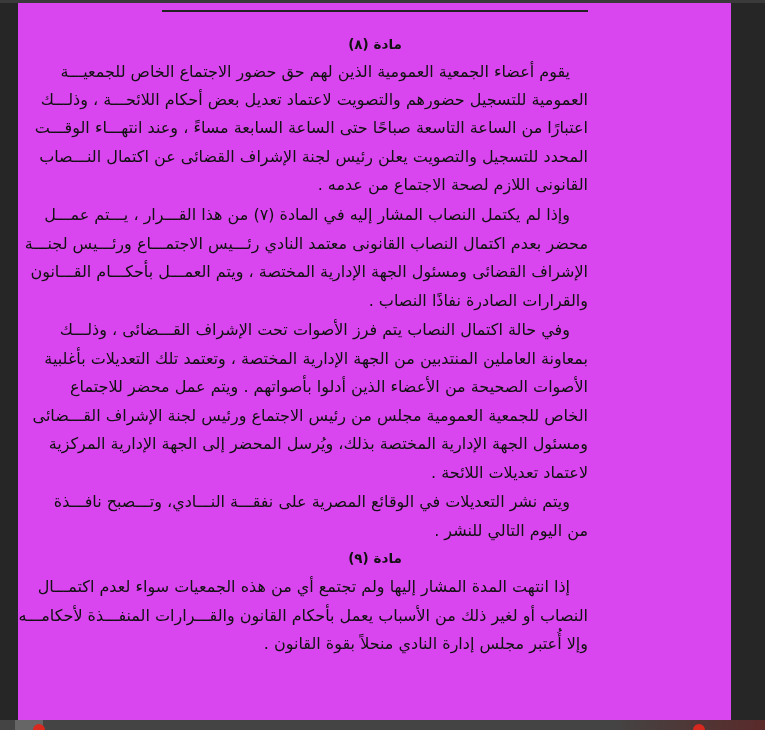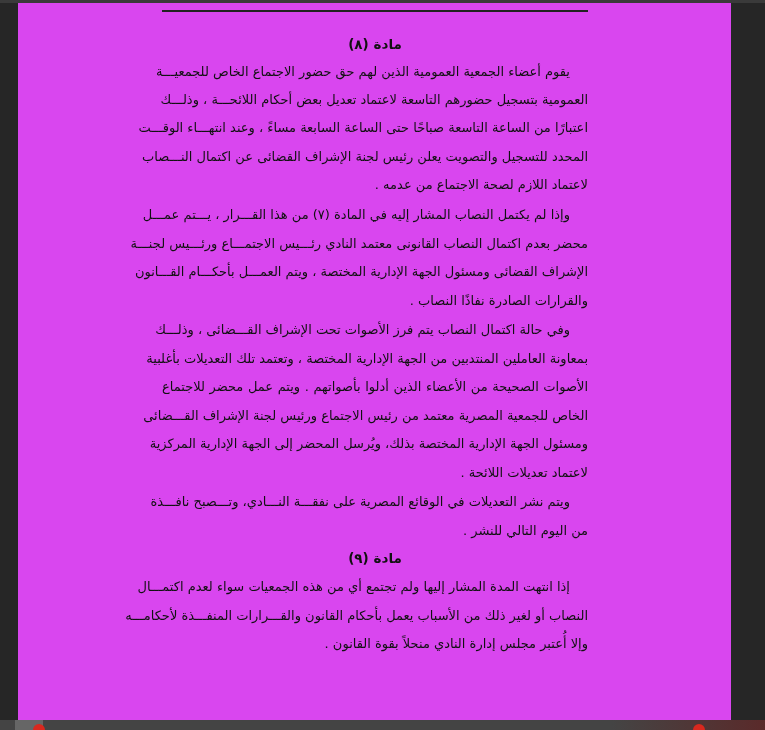--- a/index.html
+++ b/index.html
@@ -20,21 +20,21 @@
     position: absolute; left: 144px; top: 0; width: 426px;
     direction: rtl; color: #111;
     font-family: "DejaVu Sans", sans-serif;
   }
   .heading {
     position: absolute; left: 0; width: 426px; text-align: center;
     font-weight: bold; font-size: 13.5px; line-height: 20px;
   }
   .line {
     position: absolute; left: 0; width: 426px;
-    font-size: 13px; line-height: 20px; white-space: nowrap;
+    font-size: 16px; line-height: 20px; white-space: nowrap;
     text-align: justify; text-align-last: justify;
   }
   .line.indent { padding-right: 18px; width: 408px; }
   .line.last { text-align-last: right; }
   .bottom-bar {
     position: absolute; left: 0; top: 720px; width: 765px; height: 10px;
     background: linear-gradient(to right, #444 0%, #444 80%, #5a2a2a 100%);
   }
   .bottom-seg { position: absolute; left: 15px; top: 720px; width: 28px; height: 10px; background: #666; }
   .dot { position: absolute; width: 12px; height: 12px; border-radius: 50%; background: #d9281e; }
@@ -44,34 +44,34 @@
 
 <div class="top-strip"></div>
 
 <div class="page">
   <div class="rule"></div>
   <div class="content">
 
     <div class="heading" style="top:31px">مادة (٨)</div>
 
     <div class="line indent" style="top:59px">يقوم أعضاء الجمعية العمومية الذين لهم حق حضور الاجتماع الخاص للجمعيـــة</div>
-    <div class="line" style="top:87px">العمومية بتسجيل حضورهم التاسعة لاعتماد تعديل بعض أحكام اللائحـــة ، وذلـــك</div>
+    <div class="line" style="top:87px">العمومية للتسجيل حضورهم والتصويت لاعتماد تعديل بعض أحكام اللائحـــة ، وذلـــك</div>
     <div class="line" style="top:115px">اعتبارًا من الساعة التاسعة صباحًا حتى الساعة السابعة مساءً ، وعند انتهـــاء الوقـــت</div>
     <div class="line" style="top:144px">المحدد للتسجيل والتصويت يعلن رئيس لجنة الإشراف القضائى عن اكتمال النـــصاب</div>
-    <div class="line last" style="top:172px">لاعتماد اللازم لصحة الاجتماع من عدمه .</div>
+    <div class="line last" style="top:172px">القانونى اللازم لصحة الاجتماع من عدمه .</div>
 
     <div class="line indent" style="top:202px">وإذا لم يكتمل النصاب المشار إليه في المادة (٧) من هذا القـــرار ، يـــتم عمـــل</div>
     <div class="line" style="top:231px">محضر بعدم اكتمال النصاب القانونى معتمد النادي رئـــيس الاجتمـــاع ورئـــيس لجنـــة</div>
     <div class="line" style="top:259px">الإشراف القضائى ومسئول الجهة الإدارية المختصة ، ويتم العمـــل بأحكـــام القـــانون</div>
     <div class="line last" style="top:288px">والقرارات الصادرة نفاذًا النصاب .</div>
 
     <div class="line indent" style="top:317px">وفي حالة اكتمال النصاب يتم فرز الأصوات تحت الإشراف القـــضائى ، وذلـــك</div>
     <div class="line" style="top:346px">بمعاونة العاملين المنتدبين من الجهة الإدارية المختصة ، وتعتمد تلك التعديلات بأغلبية</div>
     <div class="line" style="top:374px">الأصوات الصحيحة من الأعضاء الذين أدلوا بأصواتهم . ويتم عمل محضر للاجتماع</div>
-    <div class="line" style="top:403px">الخاص للجمعية المصرية معتمد من رئيس الاجتماع ورئيس لجنة الإشراف القـــضائى</div>
+    <div class="line" style="top:403px">الخاص للجمعية العمومية مجلس من رئيس الاجتماع ورئيس لجنة الإشراف القـــضائى</div>
     <div class="line" style="top:431px">ومسئول الجهة الإدارية المختصة بذلك، ويُرسل المحضر إلى الجهة الإدارية المركزية</div>
     <div class="line last" style="top:460px">لاعتماد تعديلات اللائحة .</div>
 
     <div class="line indent" style="top:489px">ويتم نشر التعديلات في الوقائع المصرية على نفقـــة النـــادي، وتـــصبح نافـــذة</div>
     <div class="line last" style="top:518px">من اليوم التالي للنشر .</div>
 
     <div class="heading" style="top:545px">مادة (٩)</div>
 
     <div class="line indent" style="top:574px">إذا انتهت المدة المشار إليها ولم تجتمع أي من هذه الجمعيات سواء لعدم اكتمـــال</div>
     <div class="line" style="top:603px">النصاب أو لغير ذلك من الأسباب يعمل بأحكام القانون والقـــرارات المنفـــذة لأحكامـــه</div>

